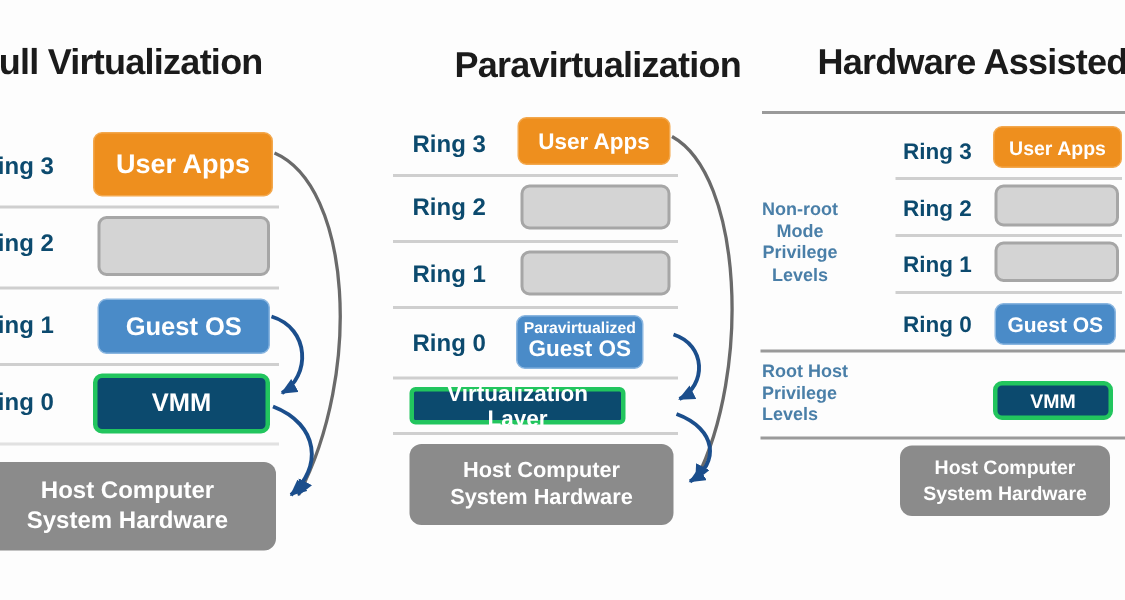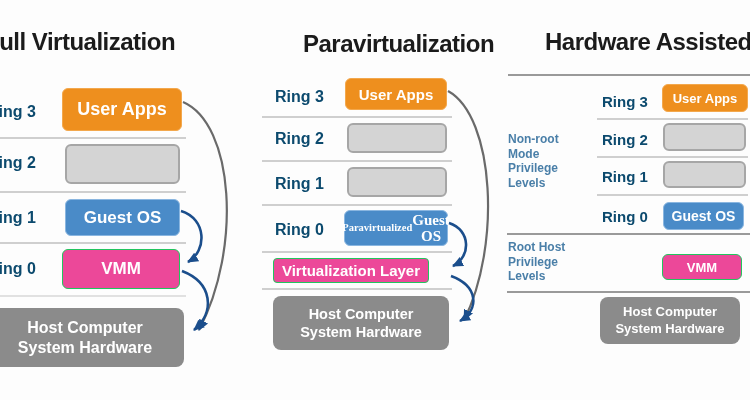--- a/index.html
+++ b/index.html
@@ -17,21 +17,21 @@
     font-size:16px;font-weight:bold;color:#0c4a6e;white-space:nowrap;
   }
   .ringlabel.sm{font-size:15px;}
   .box{
     display:flex;align-items:center;justify-content:center;
     border-radius:6px;color:#ffffff;font-weight:600;text-align:center;
     box-sizing:border-box;
   }
   .box.orange{background:#ee8f1e;border:1px solid #f3a84d;}
   .box.lblue{background:#4a8bc8;border:1px solid #8ab6e0;}
-  .box.navy{background:#ec4899;border:1px solid #22c55e;}
+  .box.navy{background:#0c4a6e;border:3px solid #22c55e;}
   .box.empty{background:#d4d4d4;border:2px solid #a6a6a6;}
   .box.hw{background:#8b8b8b;border:none;border-radius:8px;
           white-space:pre-line;line-height:1.25;}
   .sep{background:#cfcfcf;height:2px;}
   .rule{background:#9a9a9a;height:2px;}
   .modelabel{
     font-size:12px;font-weight:bold;color:#4a7fa8;
     white-space:pre-line;line-height:1.22;
   }
   .paraprefix{font-size:10.5px;line-height:1.05;display:block;}
@@ -72,34 +72,34 @@
   <div class="abs sep" style="left:262px;top:116px;width:190px;"></div>
   <div class="abs sep" style="left:262px;top:160px;width:190px;"></div>
   <div class="abs sep" style="left:262px;top:204px;width:190px;"></div>
   <div class="abs sep" style="left:262px;top:251px;width:190px;"></div>
   <div class="abs sep" style="left:262px;top:288px;width:190px;"></div>
 
   <div class="abs box orange" style="left:345px;top:78px;width:102px;height:32px;font-size:15px;">User Apps</div>
   <div class="abs box empty" style="left:347px;top:123px;width:100px;height:30px;"></div>
   <div class="abs box empty" style="left:347px;top:167px;width:100px;height:30px;"></div>
 
-  <div class="abs box lblue" style="left:344px;top:210px;width:104px;height:36px;flex-direction:row;font-family:Liberation Serif, serif;">
+  <div class="abs box lblue" style="left:344px;top:210px;width:85px;height:36px;flex-direction:column;">
     <span class="paraprefix">Paravirtualized</span>
     <span class="paramain">Guest OS</span>
   </div>
 
-  <div class="abs box navy" style="left:273px;top:258px;width:156px;height:25px;font-size:15px;border-radius:4px;">Virtualization Layer</div>
+  <div class="abs box navy" style="left:273px;top:258px;width:144px;height:25px;font-size:15px;border-radius:4px;">Virtualization Layer</div>
   <div class="abs box hw" style="left:273px;top:296px;width:176px;height:54px;font-size:14.5px;">Host Computer
 System Hardware</div>
 
   <div class="abs title" style="left:545px;top:28px;">Hardware Assisted</div>
 
   <div class="abs rule" style="left:508px;top:74px;width:242px;"></div>
 
-  <div class="abs modelabel" style="left:508px;top:132px;">Non-root
+  <div class="abs modelabel" style="left:508px;top:132px;text-align:center;">Non-root
 Mode
 Privilege
 Levels</div>
 
   <div class="abs ringlabel sm" style="left:602px;top:93px;">Ring 3</div>
   <div class="abs ringlabel sm" style="left:602px;top:131px;">Ring 2</div>
   <div class="abs ringlabel sm" style="left:602px;top:168px;">Ring 1</div>
   <div class="abs ringlabel sm" style="left:602px;top:208px;">Ring 0</div>
 
   <div class="abs sep" style="left:597px;top:118px;width:151px;"></div>

